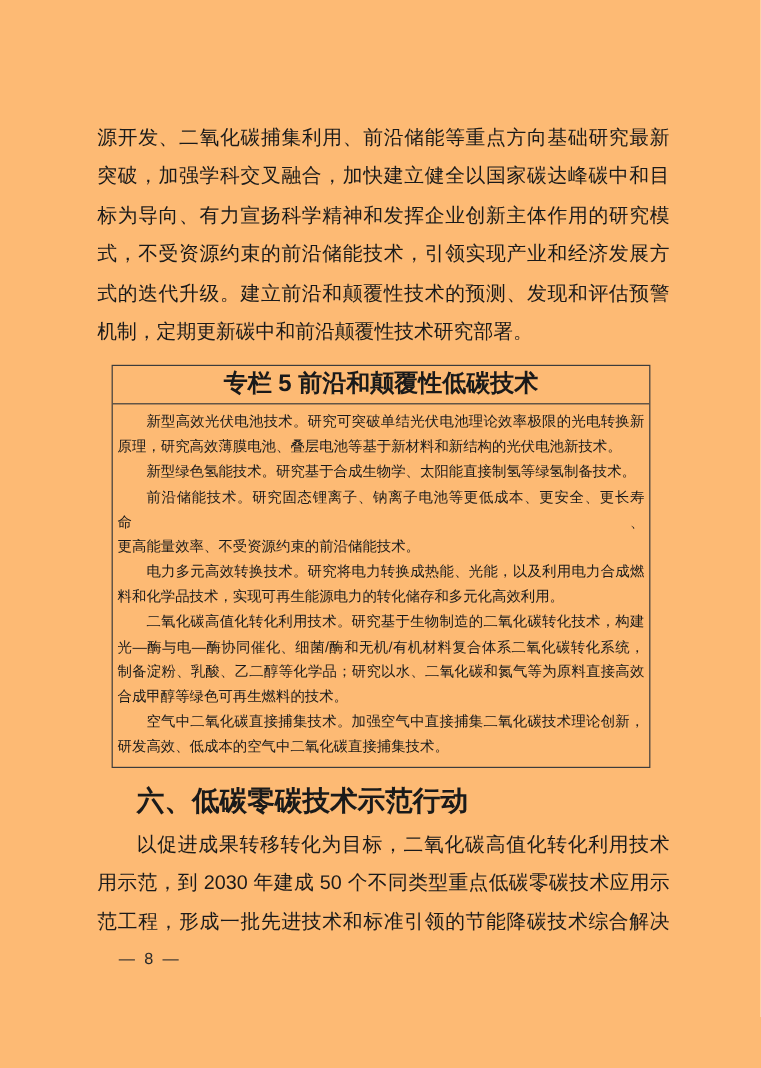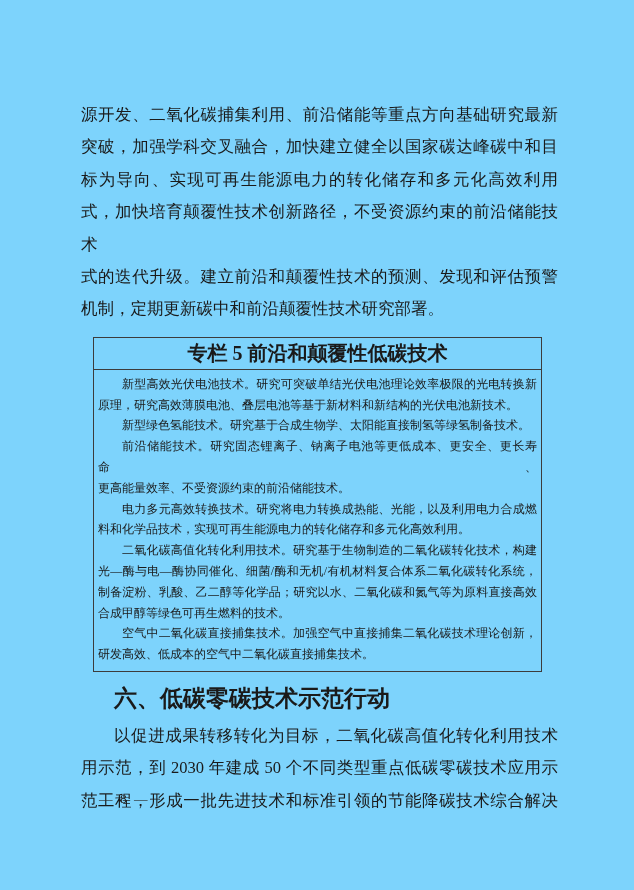--- a/index.html
+++ b/index.html
@@ -1,22 +1,22 @@
 <!DOCTYPE html>
 <html><head>
 <meta charset="utf-8">
 <style>
   html, body { margin: 0; padding: 0; background: #ffffff; }
   .page {
     position: relative;
     width: 634px;
     height: 890px;
-    background: #7dd3fc;
+    background: #fdba74;
     overflow: hidden;
-    font-family: Liberation Serif, serif;
+    font-family: Liberation Sans, sans-serif;
     color: #1a1a1a;
   }
   .content {
     position: absolute;
     left: 81px;
     top: 99px;
     width: 477px;
   }
   
   .tline {
@@ -78,22 +78,22 @@
 </style>
 </head>
 <body>
 
 <div class="page">
   <div class="content">
 
     <div class="paragraph">
       <div class="tline fill">源开发、二氧化碳捕集利用、前沿储能等重点方向基础研究最新</div>
       <div class="tline fill">突破，加强学科交叉融合，加快建立健全以国家碳达峰碳中和目</div>
-      <div class="tline fill">标为导向、实现可再生能源电力的转化储存和多元化高效利用</div>
-      <div class="tline fill">式，加快培育颠覆性技术创新路径，不受资源约束的前沿储能技术</div>
+      <div class="tline fill">标为导向、有力宣扬科学精神和发挥企业创新主体作用的研究模</div>
+      <div class="tline fill">式，不受资源约束的前沿储能技术，引领实现产业和经济发展方</div>
       <div class="tline fill">式的迭代升级。建立前沿和颠覆性技术的预测、发现和评估预警</div>
       <div class="tline">机制，定期更新碳中和前沿颠覆性技术研究部署。</div>
     </div>
 
     <div class="panel">
       <div class="panel-title">专栏 5 前沿和颠覆性低碳技术</div>
       <div class="panel-body">
         <div class="bline indent fill">新型高效光伏电池技术。研究可突破单结光伏电池理论效率极限的光电转换新</div>
         <div class="bline">原理，研究高效薄膜电池、叠层电池等基于新材料和新结构的光伏电池新技术。</div>
         <div class="bline indent">新型绿色氢能技术。研究基于合成生物学、太阳能直接制氢等绿氢制备技术。</div>

